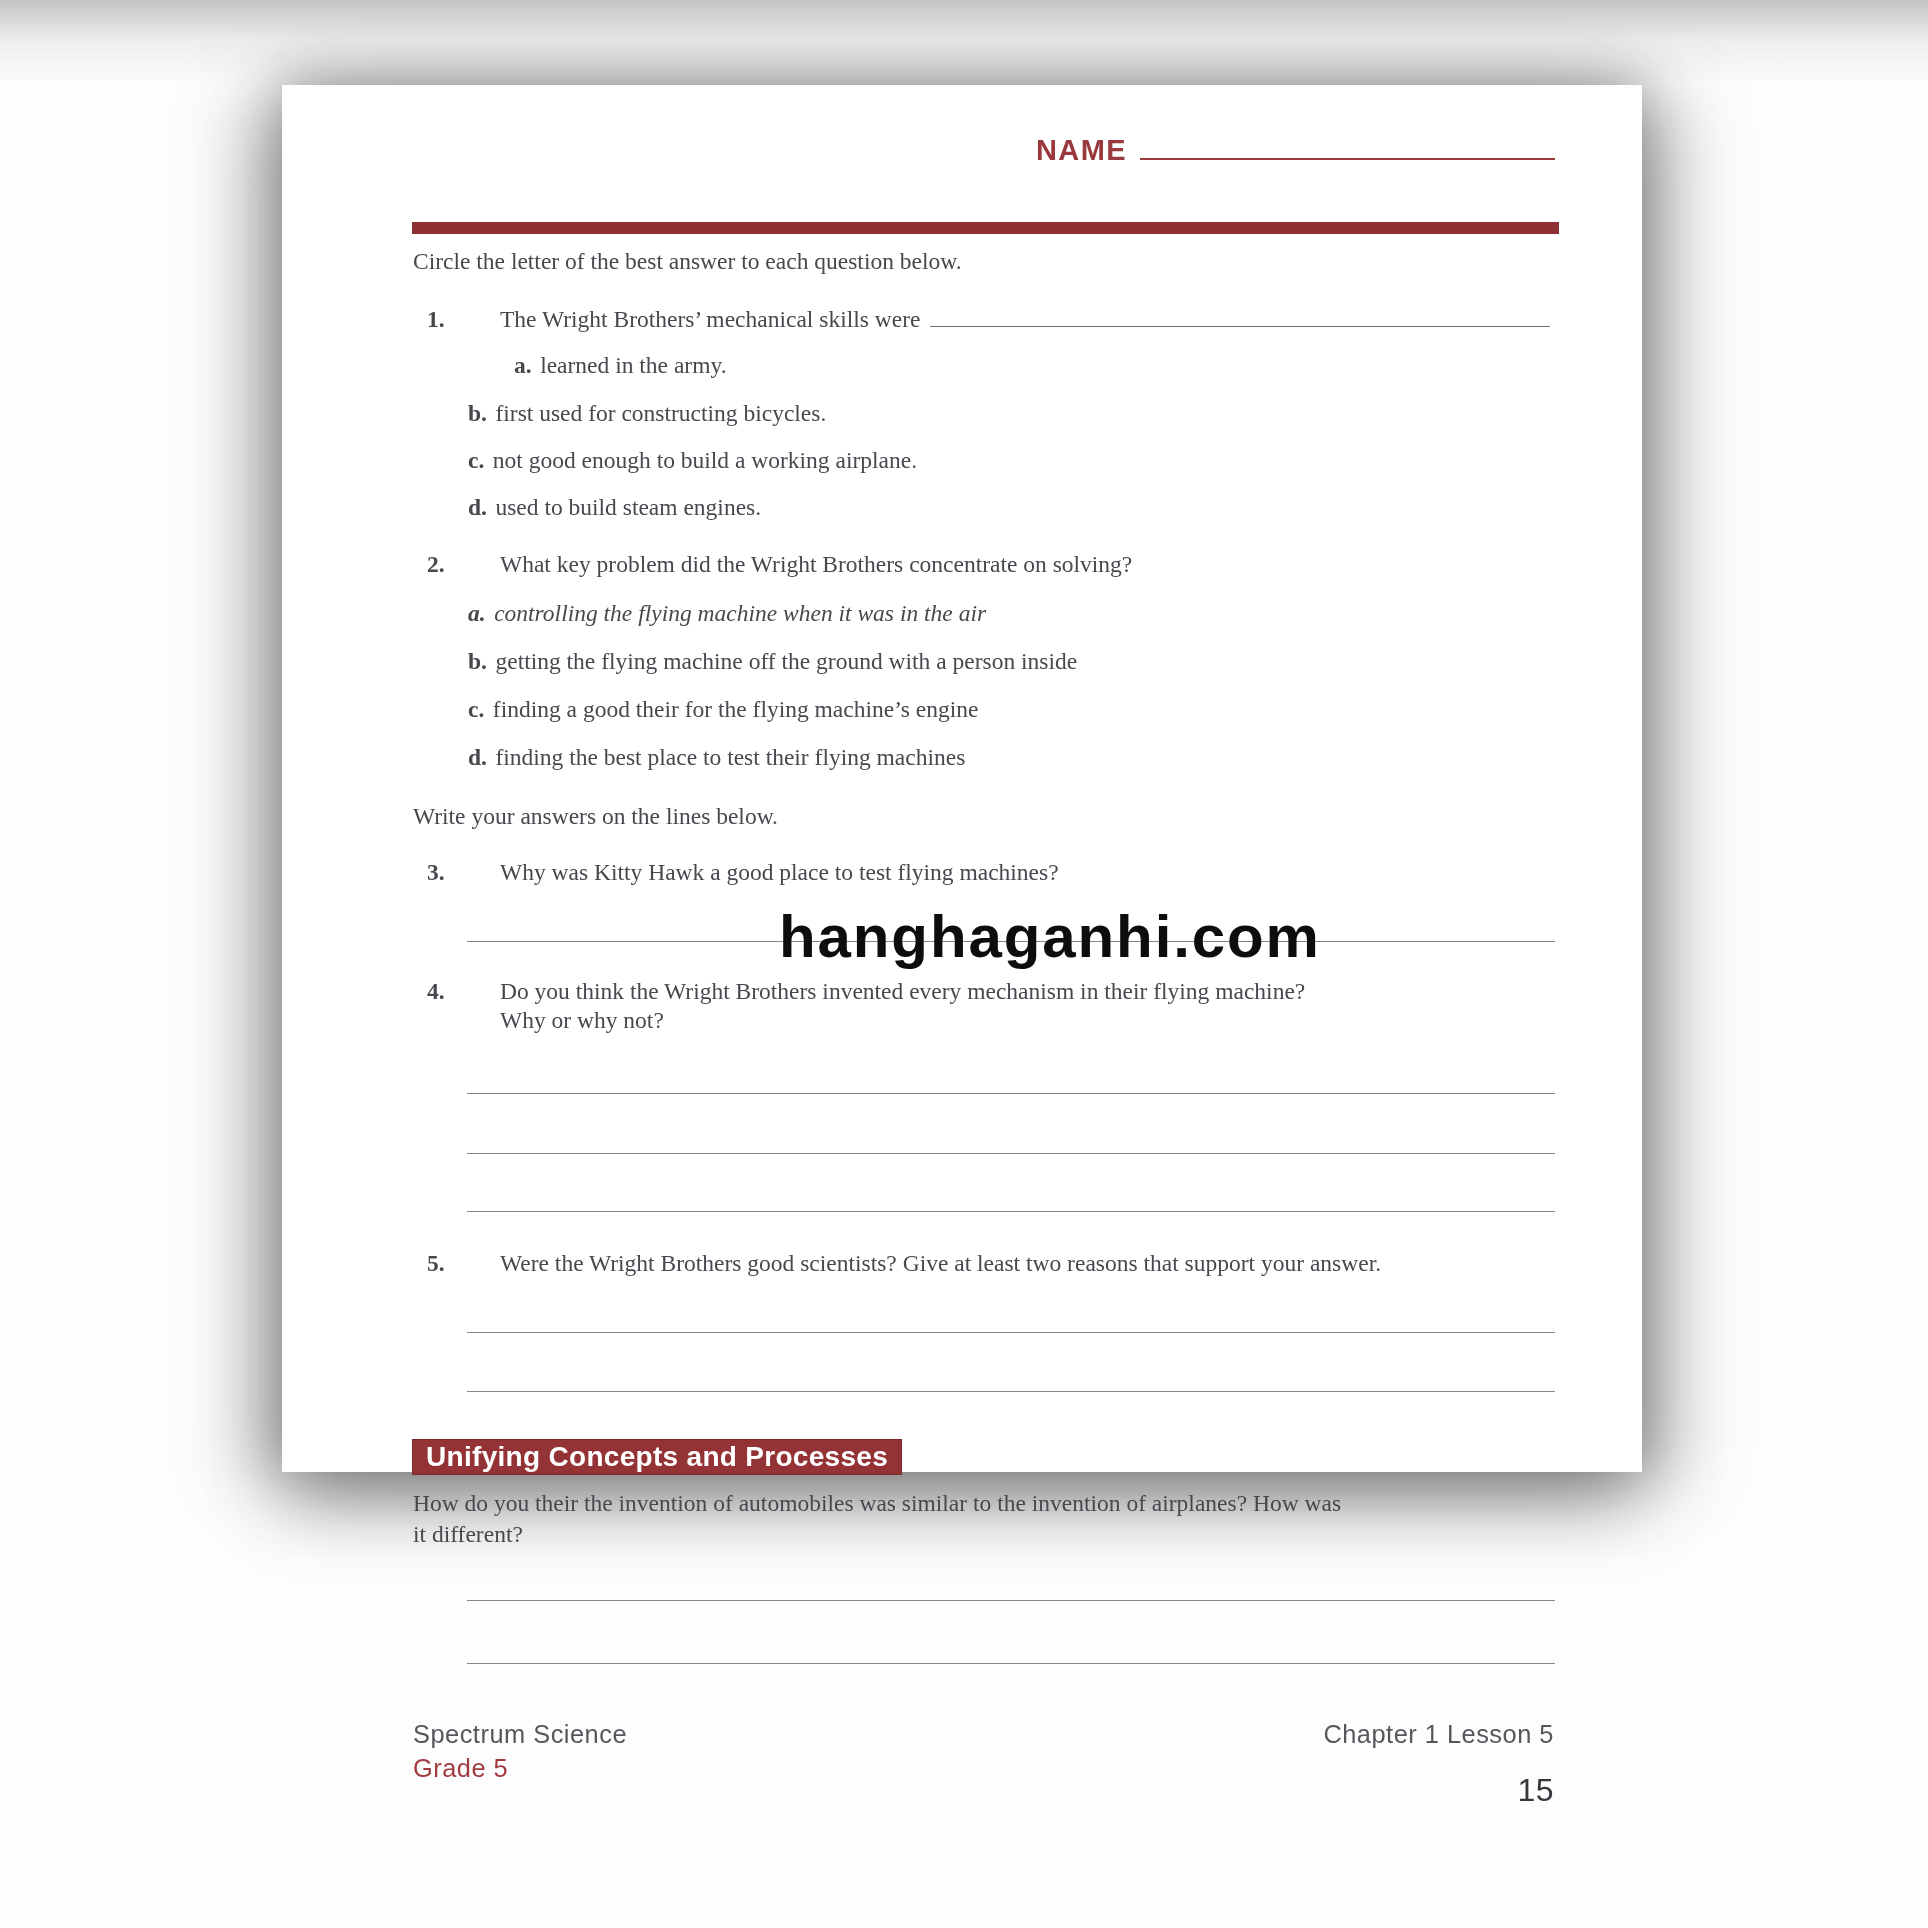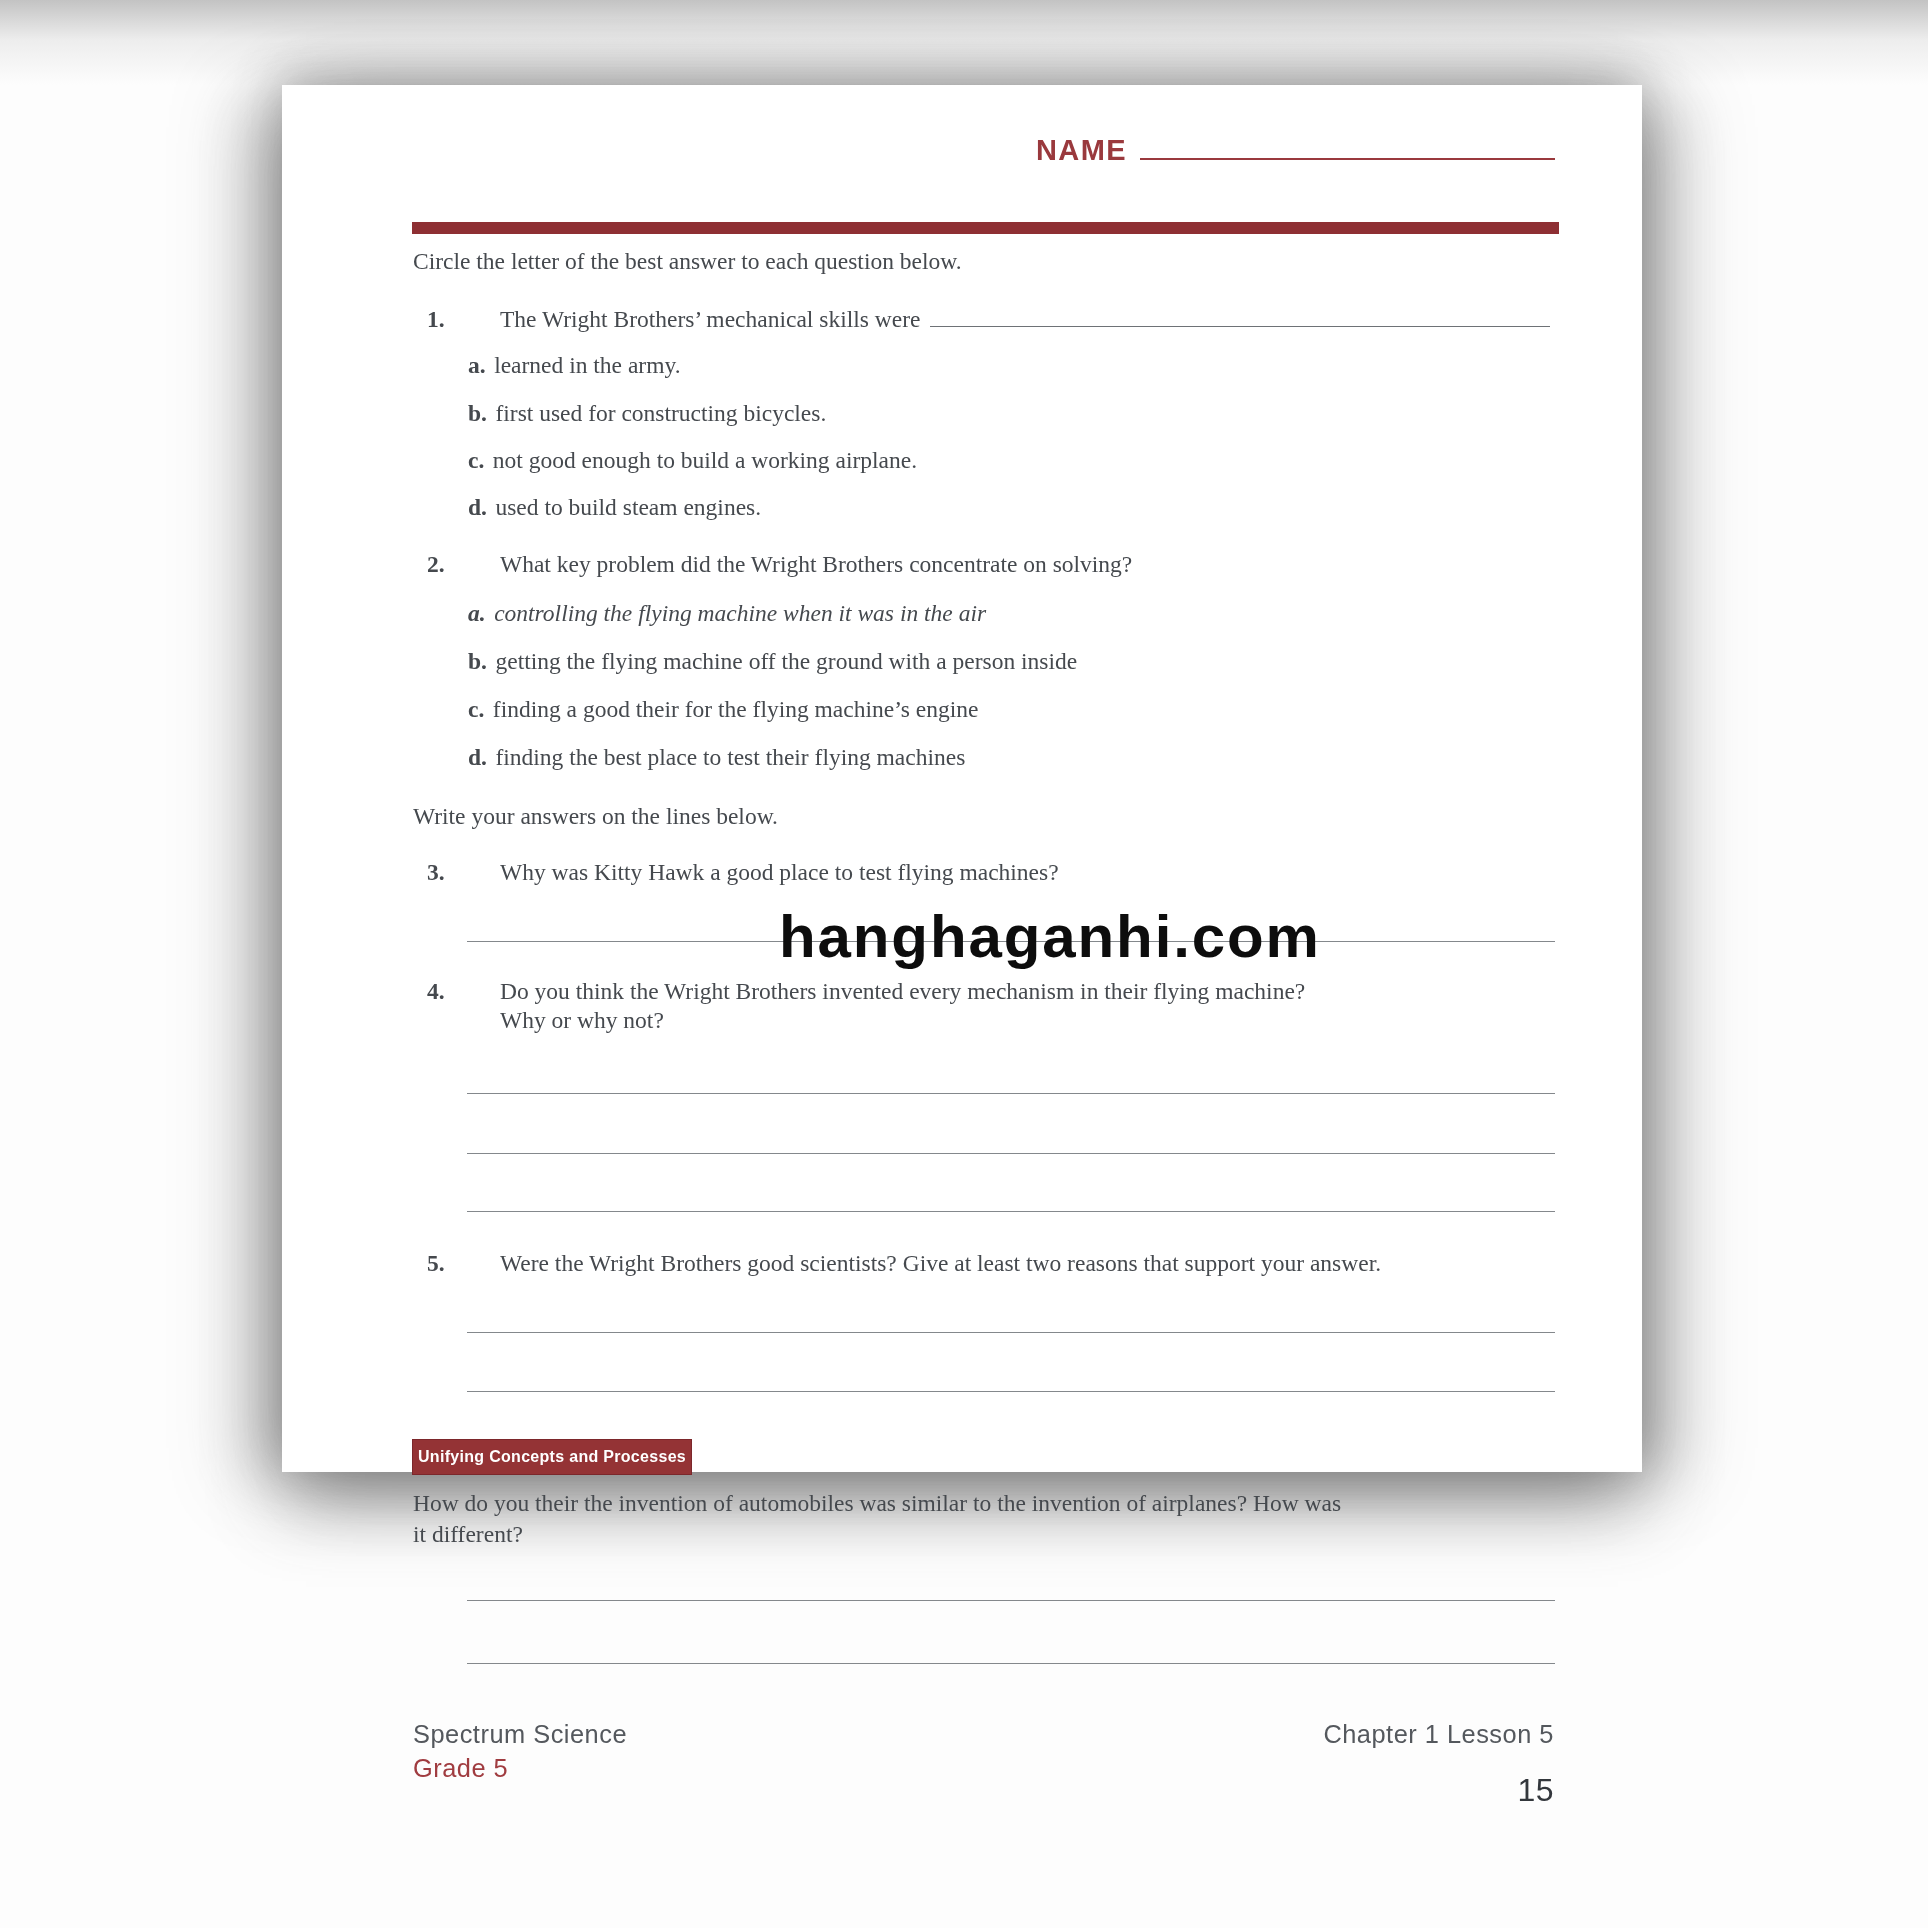--- a/index.html
+++ b/index.html
@@ -29,22 +29,22 @@
   .qt{flex:none;margin-left:32px;}
   .q .fill{flex:1;margin-left:9.4px;border-bottom:1.9px solid #6e7276;height:23.5px;}
   .opt{left:186px;width:1083px;}
   .opt b{margin-right:8.5px;}
   .ans{left:185px;width:1088px;border-top:1.9px solid #84888c;height:0;}
   .watermark{left:497px;top:817px;width:531px;
              font-family:"Liberation Sans",sans-serif;font-weight:600;font-size:60px;
              letter-spacing:1.9px;color:#0d0d0d;z-index:5;}
   
   .section-box{left:130px;top:1354px;height:34px;background:#943335;color:#ffffff;
-               font-family:"Liberation Sans",sans-serif;font-weight:700;font-size:16px;
-               letter-spacing:0.3px;line-height:34px;padding:0 5px;border:0.9px solid #7c272b;}
+               font-family:"Liberation Sans",sans-serif;font-weight:700;font-size:28px;
+               letter-spacing:0.3px;line-height:34px;padding:0 13px;border:0.9px solid #7c272b;}
   
   .foot{font-family:"Liberation Sans",sans-serif;font-size:25.4px;letter-spacing:0.5px;}
   .foot-book{left:131px;top:1635px;color:#54585d;}
   .foot-grade{left:131px;top:1669px;color:#a03c40;}
   .foot-chapter{left:613px;top:1635px;width:659px;text-align:right;color:#54585d;}
   .foot-page{left:895px;top:1687px;width:377px;text-align:right;color:#33373c;
              font-weight:400;font-size:32px;}
 </style>
 </head>
 <body>
@@ -59,21 +59,21 @@
 
     <div class="abs rule"></div>
 
     <div class="abs serif" style="left:131px;top:162px;">Circle the letter of the best answer to each question below.</div>
 
     <div class="abs serif q" style="top:217px;">
       <b class="qn">1.</b>
       <span class="qt">The Wright Brothers’ mechanical skills were</span>
       <span class="fill"></span>
     </div>
-    <div class="abs serif opt" style="top:266px;">
+    <div class="abs serif opt" style="top:266px;margin-left:46px;">
       <b>a.</b><span>learned in the army.</span>
     </div>
     <div class="abs serif opt" style="top:314px;">
       <b>b.</b><span>first used for constructing bicycles.</span>
     </div>
     <div class="abs serif opt" style="top:361px;">
       <b>c.</b><span>not good enough to build a working airplane.</span>
     </div>
     <div class="abs serif opt" style="top:408px;">
       <b>d.</b><span>used to build steam engines.</span>

